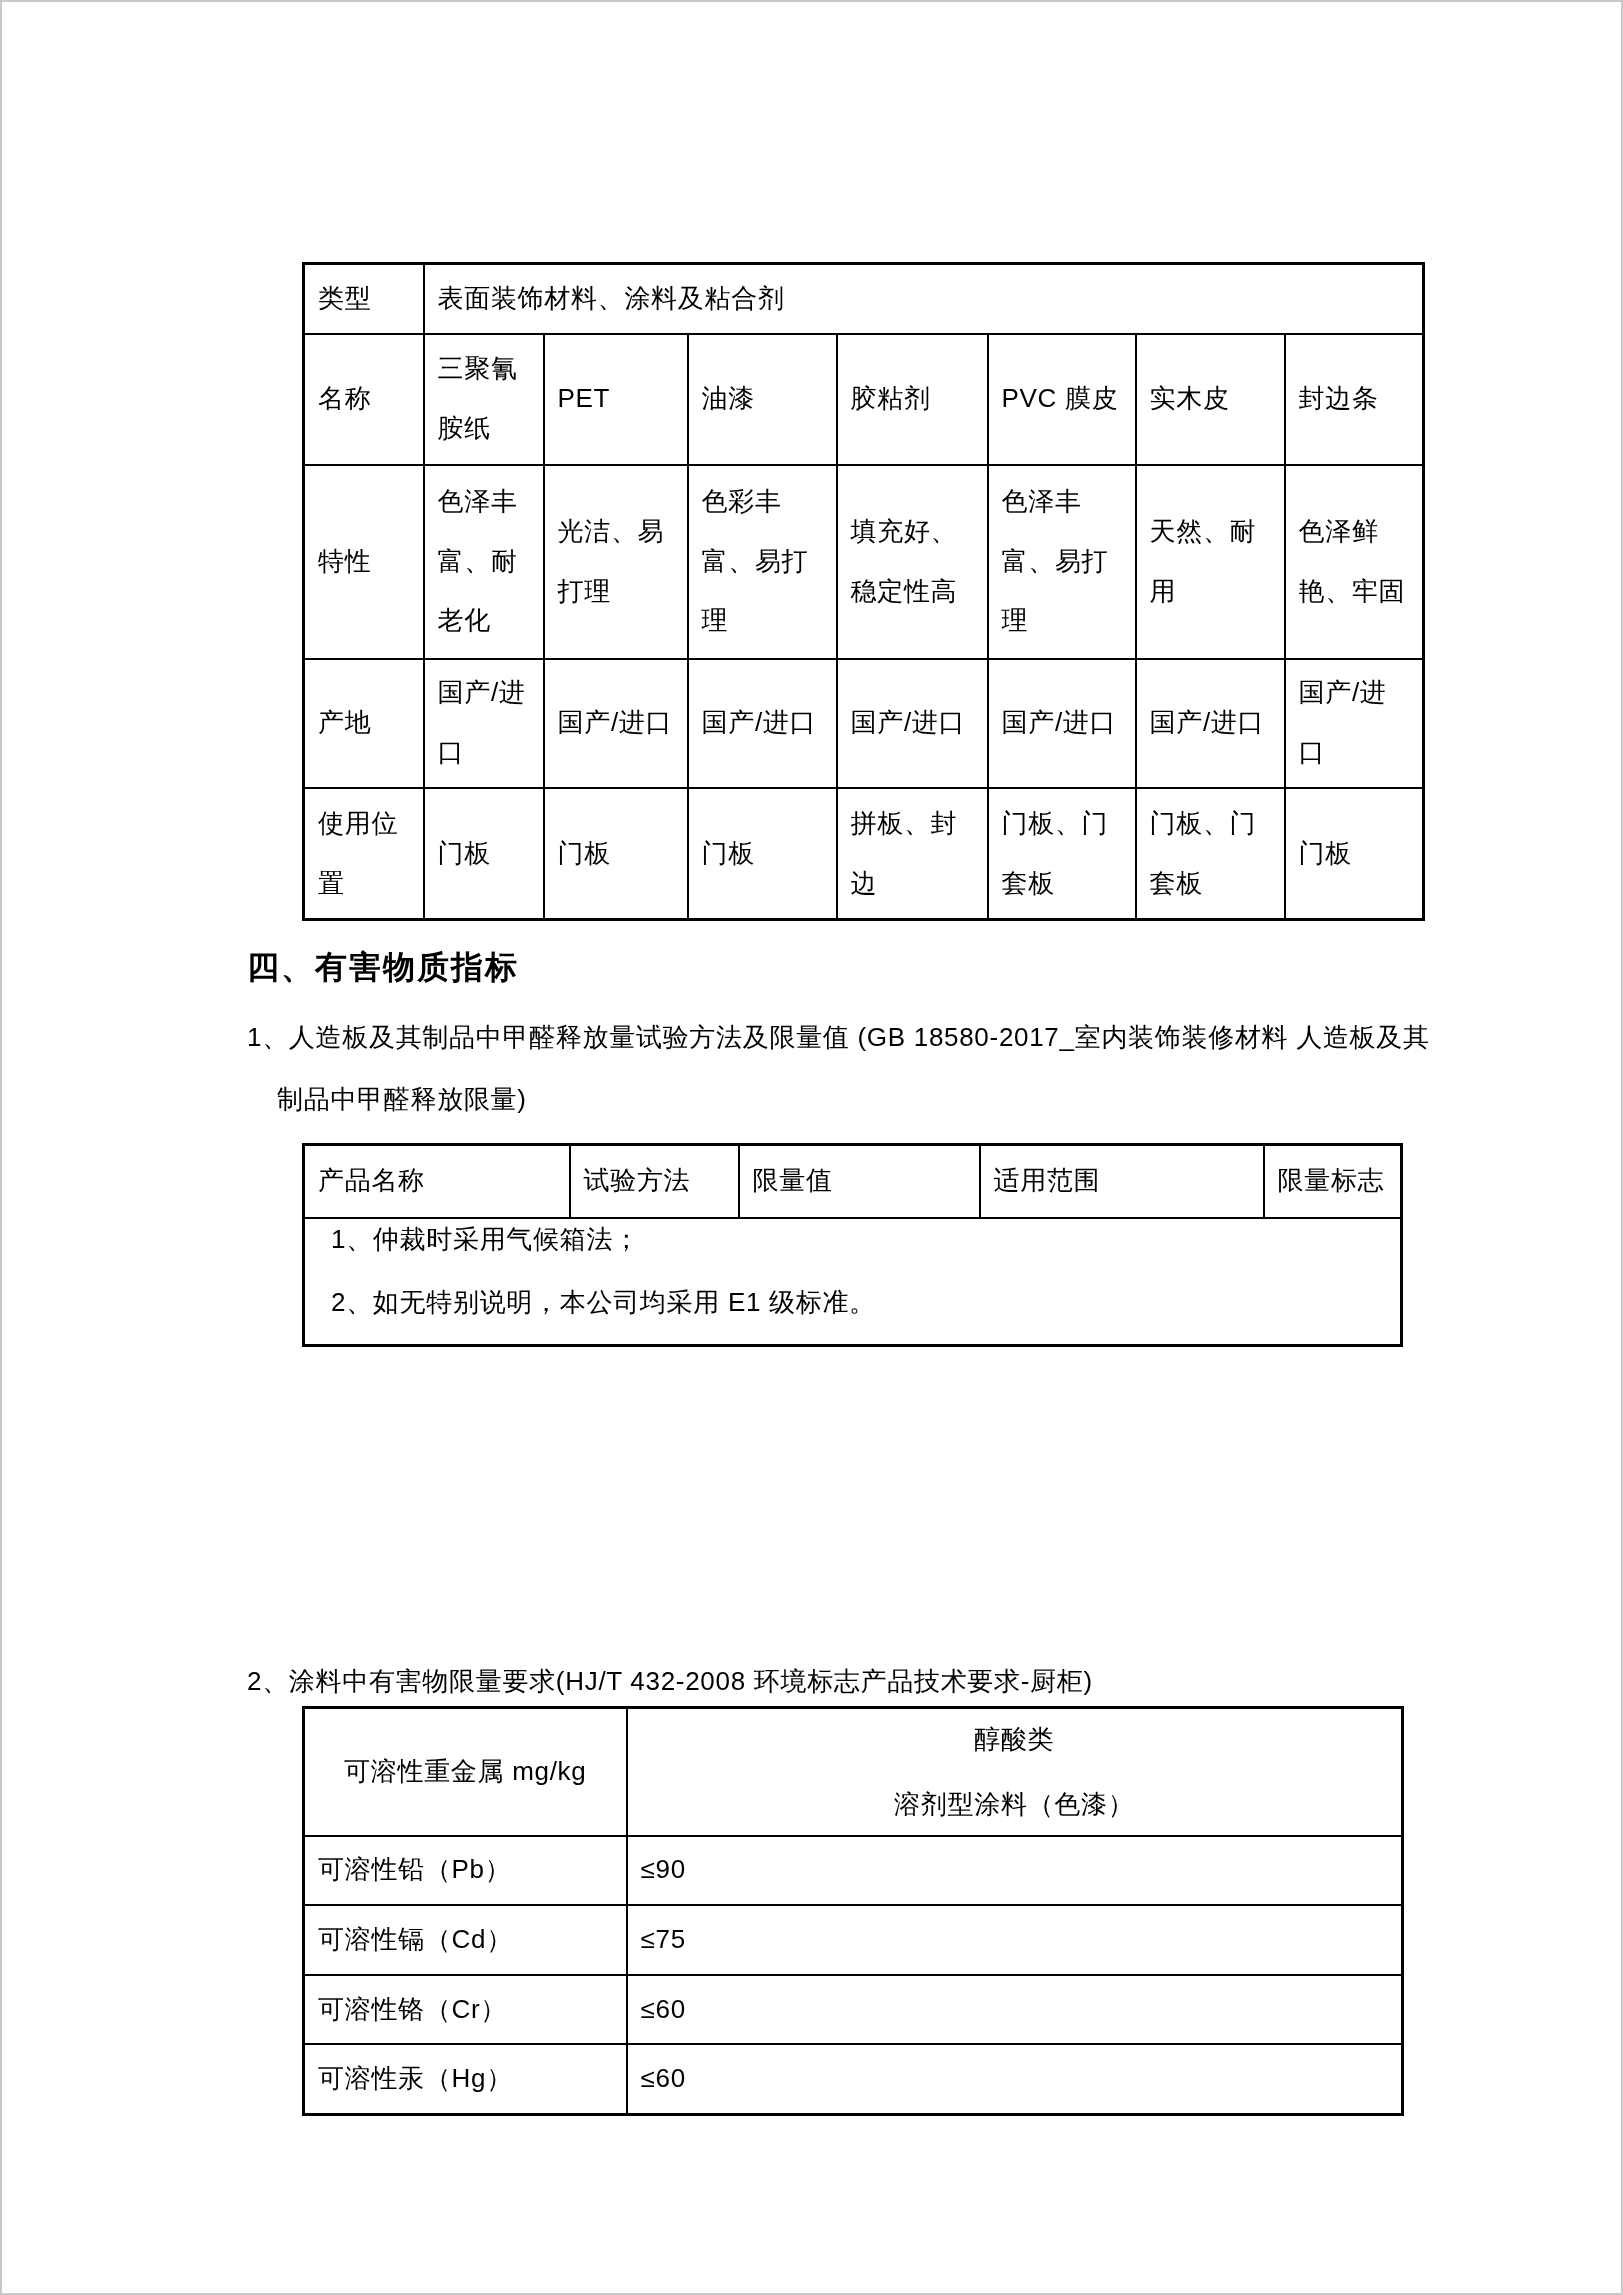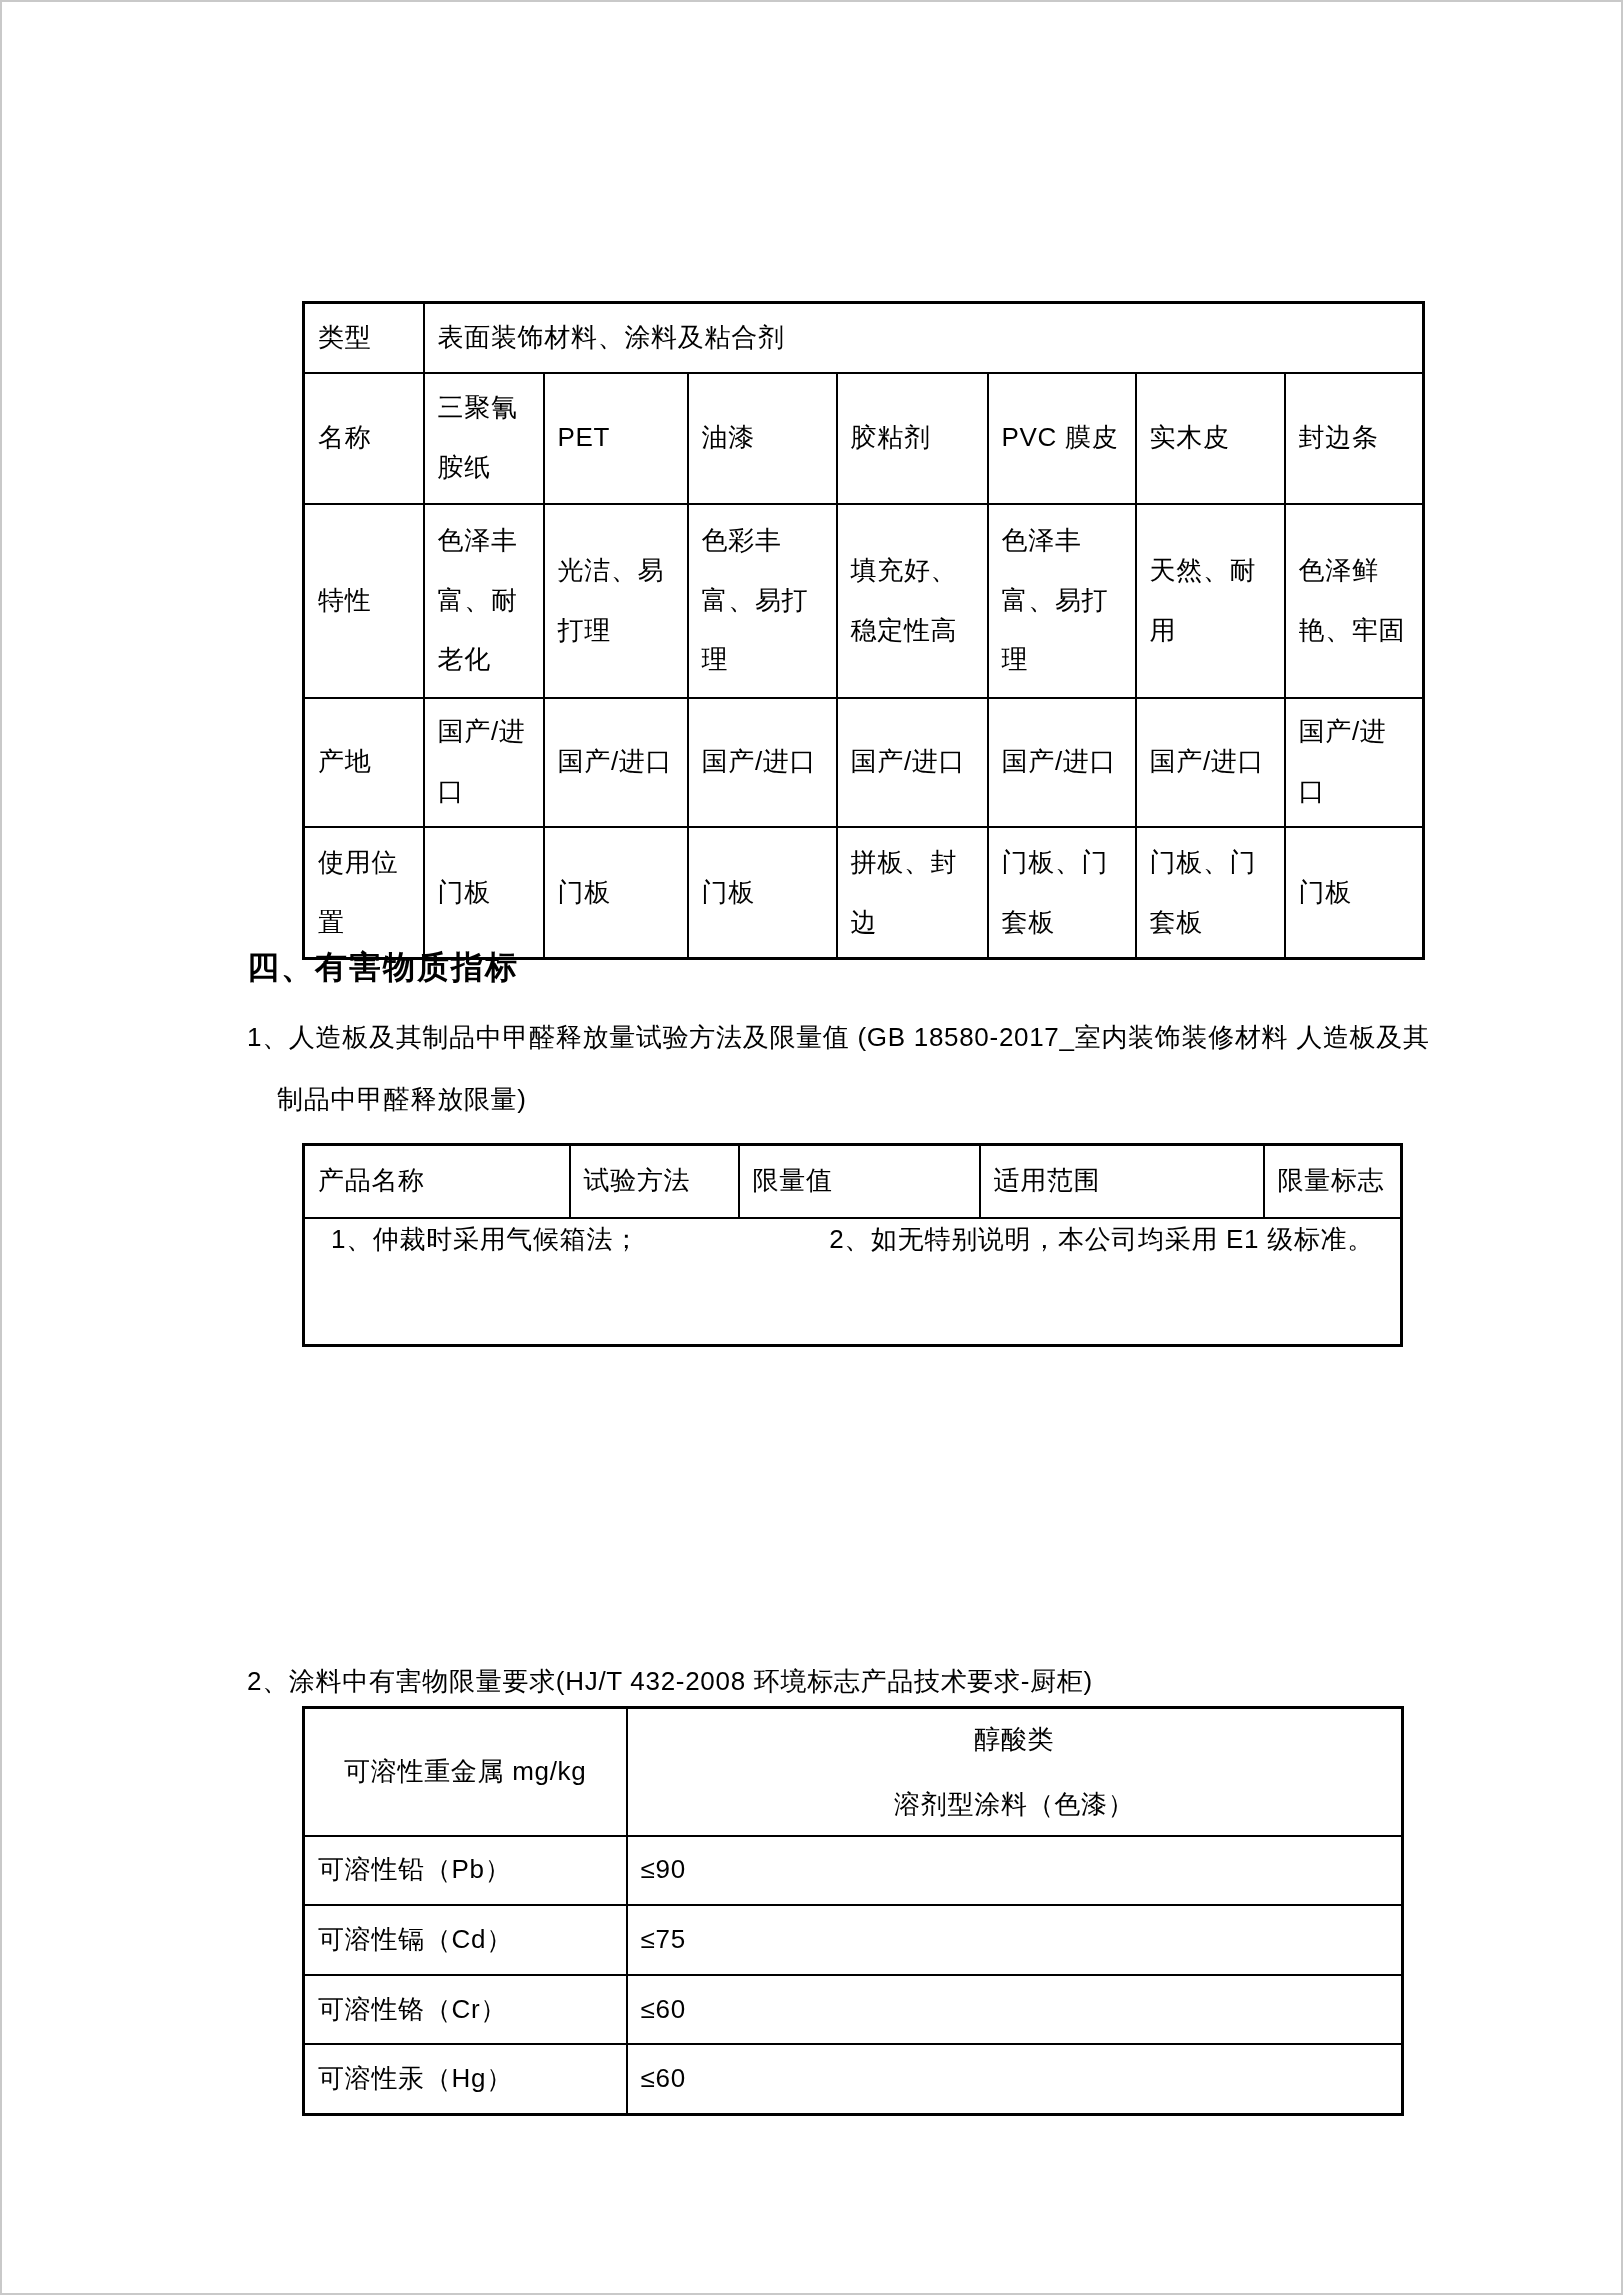--- a/index.html
+++ b/index.html
@@ -13,34 +13,34 @@
   .body-text { font-size:26px; line-height:1.25; color:#000; letter-spacing:0.7px; }
   .heading { font-size:32px; font-weight:700; letter-spacing:2px; color:#000; }
 
   table.doc-table { position:absolute; border-collapse:collapse; table-layout:fixed; border:3.3px solid #000; }
   table.doc-table td {
     border:2px solid #000; font-size:26px; line-height:2.3;
     padding:3.9px 13px; vertical-align:middle; word-break:break-all;
     letter-spacing:0.7px; color:#000;
   }
   
-  #t1 { left:300px; top:260px; width:1120px;margin-top:39px; }
+  #t1 { left:300px; top:260px; width:1120px; }
   #t1 tr.r1 td { height:65px; }
   #t1 tr.r2 td { height:131px; }
   #t1 tr.r3 td { height:194px; }
   #t1 tr.r4 td { height:127px; }
   #t1 tr.r5 td { height:132px; }
   .red-text { color:#ff0000; }
 
   
   #t2 { left:300px; top:1141px; width:1099px; }
   #t2 tr.hdr td { height:73px; }
   #t2 tr.bod td { height:292px; line-height:2.2; }
   #t2 tr.notes td { height:128px; padding:6.5px 26px; }
-  .note-wrap { display:flex; flex-direction:row; justify-content:space-between; gap:34px; height:100%; }
+  .note-wrap { display:flex; flex-direction:column; justify-content:flex-start; gap:34px; height:100%; }
   .note-line { font-size:26px; line-height:1.1; letter-spacing:0.7px; }
 
   
   #t3 { left:300px; top:1704px; width:1099px; }
   #t3 tr.hdr td { height:128px; }
   #t3 tr.row td { height:65px; }
   #t3 td.center { text-align:center; }
   .two-line { display:flex; flex-direction:column; justify-content:center; gap:37px; height:100%;text-align:center; }
   .two-line > div { line-height:1.1; }
 </style>

